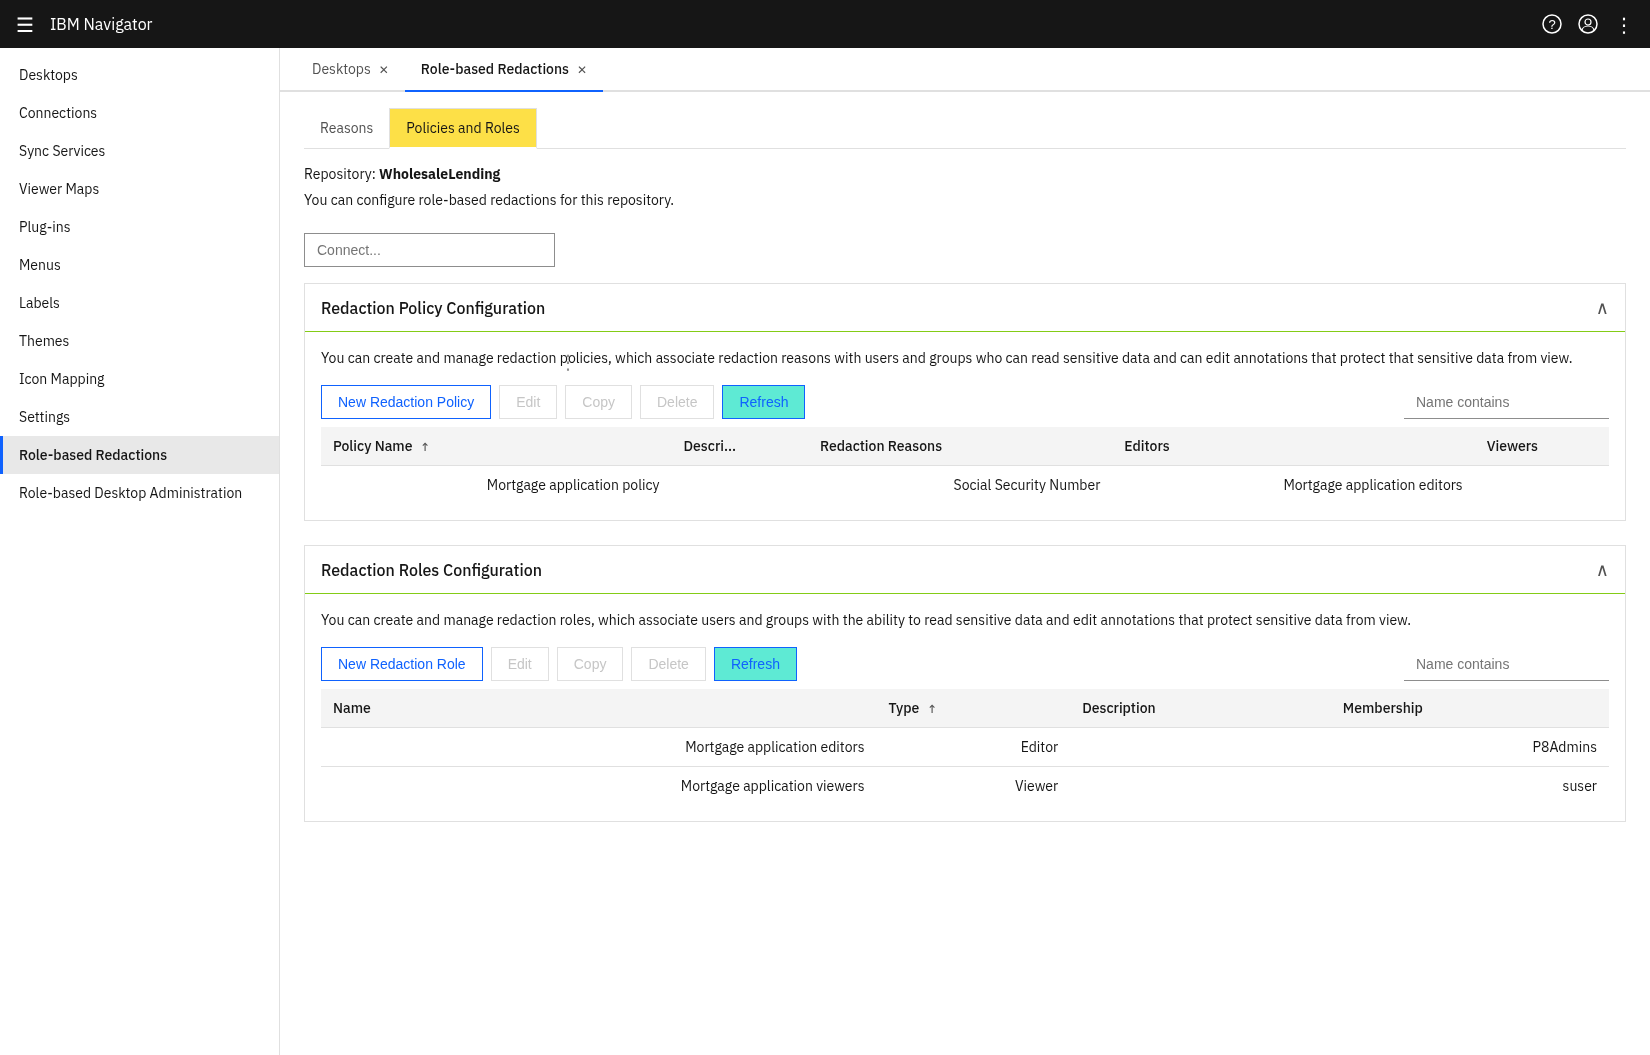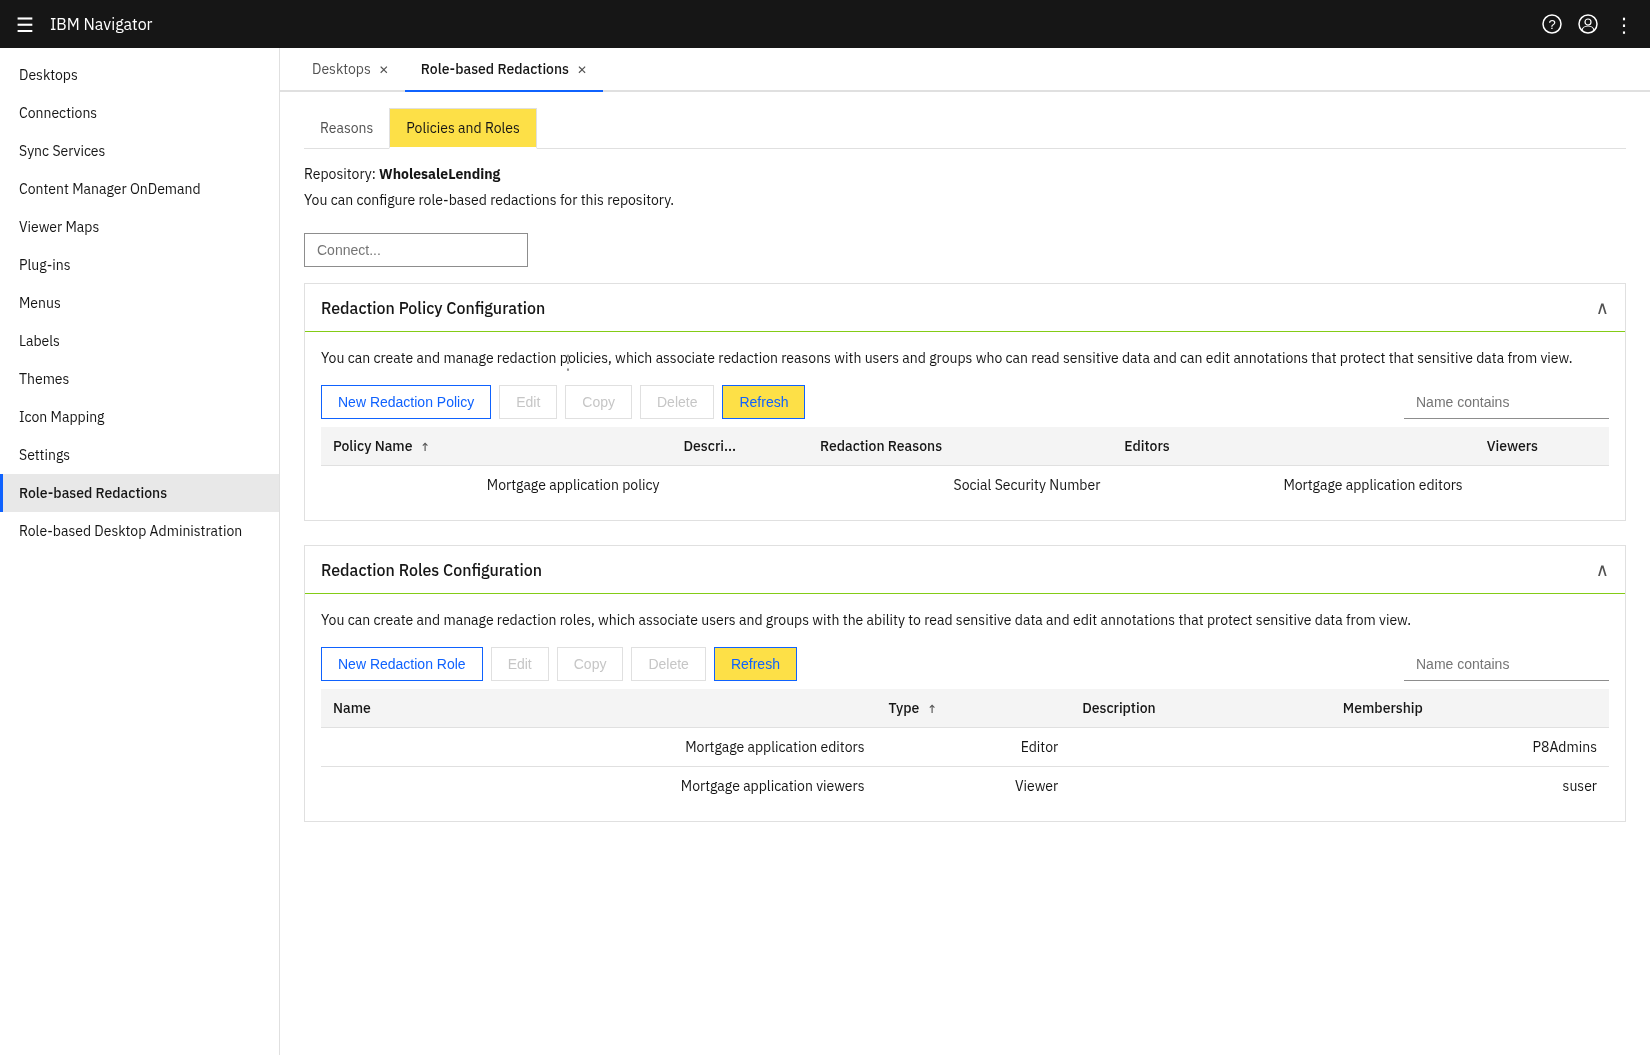--- a/index.html
+++ b/index.html
@@ -62,21 +62,21 @@
     
     .repo-info { margin-bottom: 8px; font-size: 14px; }
     .repo-info span.label { font-weight: 400; }
     .repo-info span.value { font-weight: 700; margin-top: 44px; }
 
     .description-text { font-size: 14px; color: #161616; margin-bottom: 24px; }
 
     
     .connect-input {
       border: 1px solid #8d8d8d; padding: 8px 12px; font-size: 14px;
-      width: 224px; color: #7f1d1d; margin-bottom: 16px; background: #fff;
+      width: 251px; color: #7f1d1d; margin-bottom: 16px; background: #fff;
       outline: none;
     }
 
     
     .section {
       border: 1px solid #e0e0e0; margin-bottom: 24px;
     }
     .section-header {
       display: flex; align-items: center; justify-content: space-between;
       padding: 12px 16px; background: #fff; border-bottom: 1px solid #84cc16;
@@ -86,21 +86,21 @@
     .section-body { padding: 16px; }
     .section-desc { font-size: 14px; color: #161616; margin-bottom: 16px; line-height: 1.5; }
 
     
     .toolbar { display: flex; align-items: center; gap: 8px; margin-bottom: 0; flex-wrap: wrap; }
     .btn {
       padding: 8px 16px; font-size: 14px; cursor: pointer; border: 1px solid #8d8d8d;
       background: #fff; color: #161616;
     }
     .btn.primary { border: 1px solid #0f62fe; color: #0f62fe; background: #fff; }
-    .btn.accent { border: 1px solid #0f62fe; color: #0f62fe; background: #fde047; }
+    .btn.accent { border: 1px solid #0f62fe; color: #0f62fe; background: #5eead4; }
     .btn:disabled, .btn.disabled { color: #c6c6c6; border-color: #e0e0e0; cursor: not-allowed; background: #fff; }
 
     .name-contains-input {
       border: none; border-bottom: 1px solid #8d8d8d; padding: 8px 12px;
       font-size: 14px; color: #a8a8a8; background: #fff; outline: none;
       margin-left: auto; min-width: 200px;
     }
 
     
     .data-table { width: 100%; border-collapse: collapse; font-size: 14px; margin-top: 8px; }
@@ -137,21 +137,20 @@
     </div>
   </div>
 </div>
 
 <div class="main-layout">
 
   <div class="sidebar">
     <div class="sidebar-item">Desktops</div>
     <div class="sidebar-item">Connections</div>
     <div class="sidebar-item">Sync Services</div>
-    <div class="sidebar-item">Content Manager OnDemand</div>
     <div class="sidebar-item">Viewer Maps</div>
     <div class="sidebar-item">Plug-ins</div>
     <div class="sidebar-item">Menus</div>
     <div class="sidebar-item">Labels</div>
     <div class="sidebar-item">Themes</div>
     <div class="sidebar-item">Icon Mapping</div>
     <div class="sidebar-item">Settings</div>
     <div class="sidebar-item active">Role-based Redactions</div>
     <div class="sidebar-item">Role-based Desktop Administration</div>
   </div>

